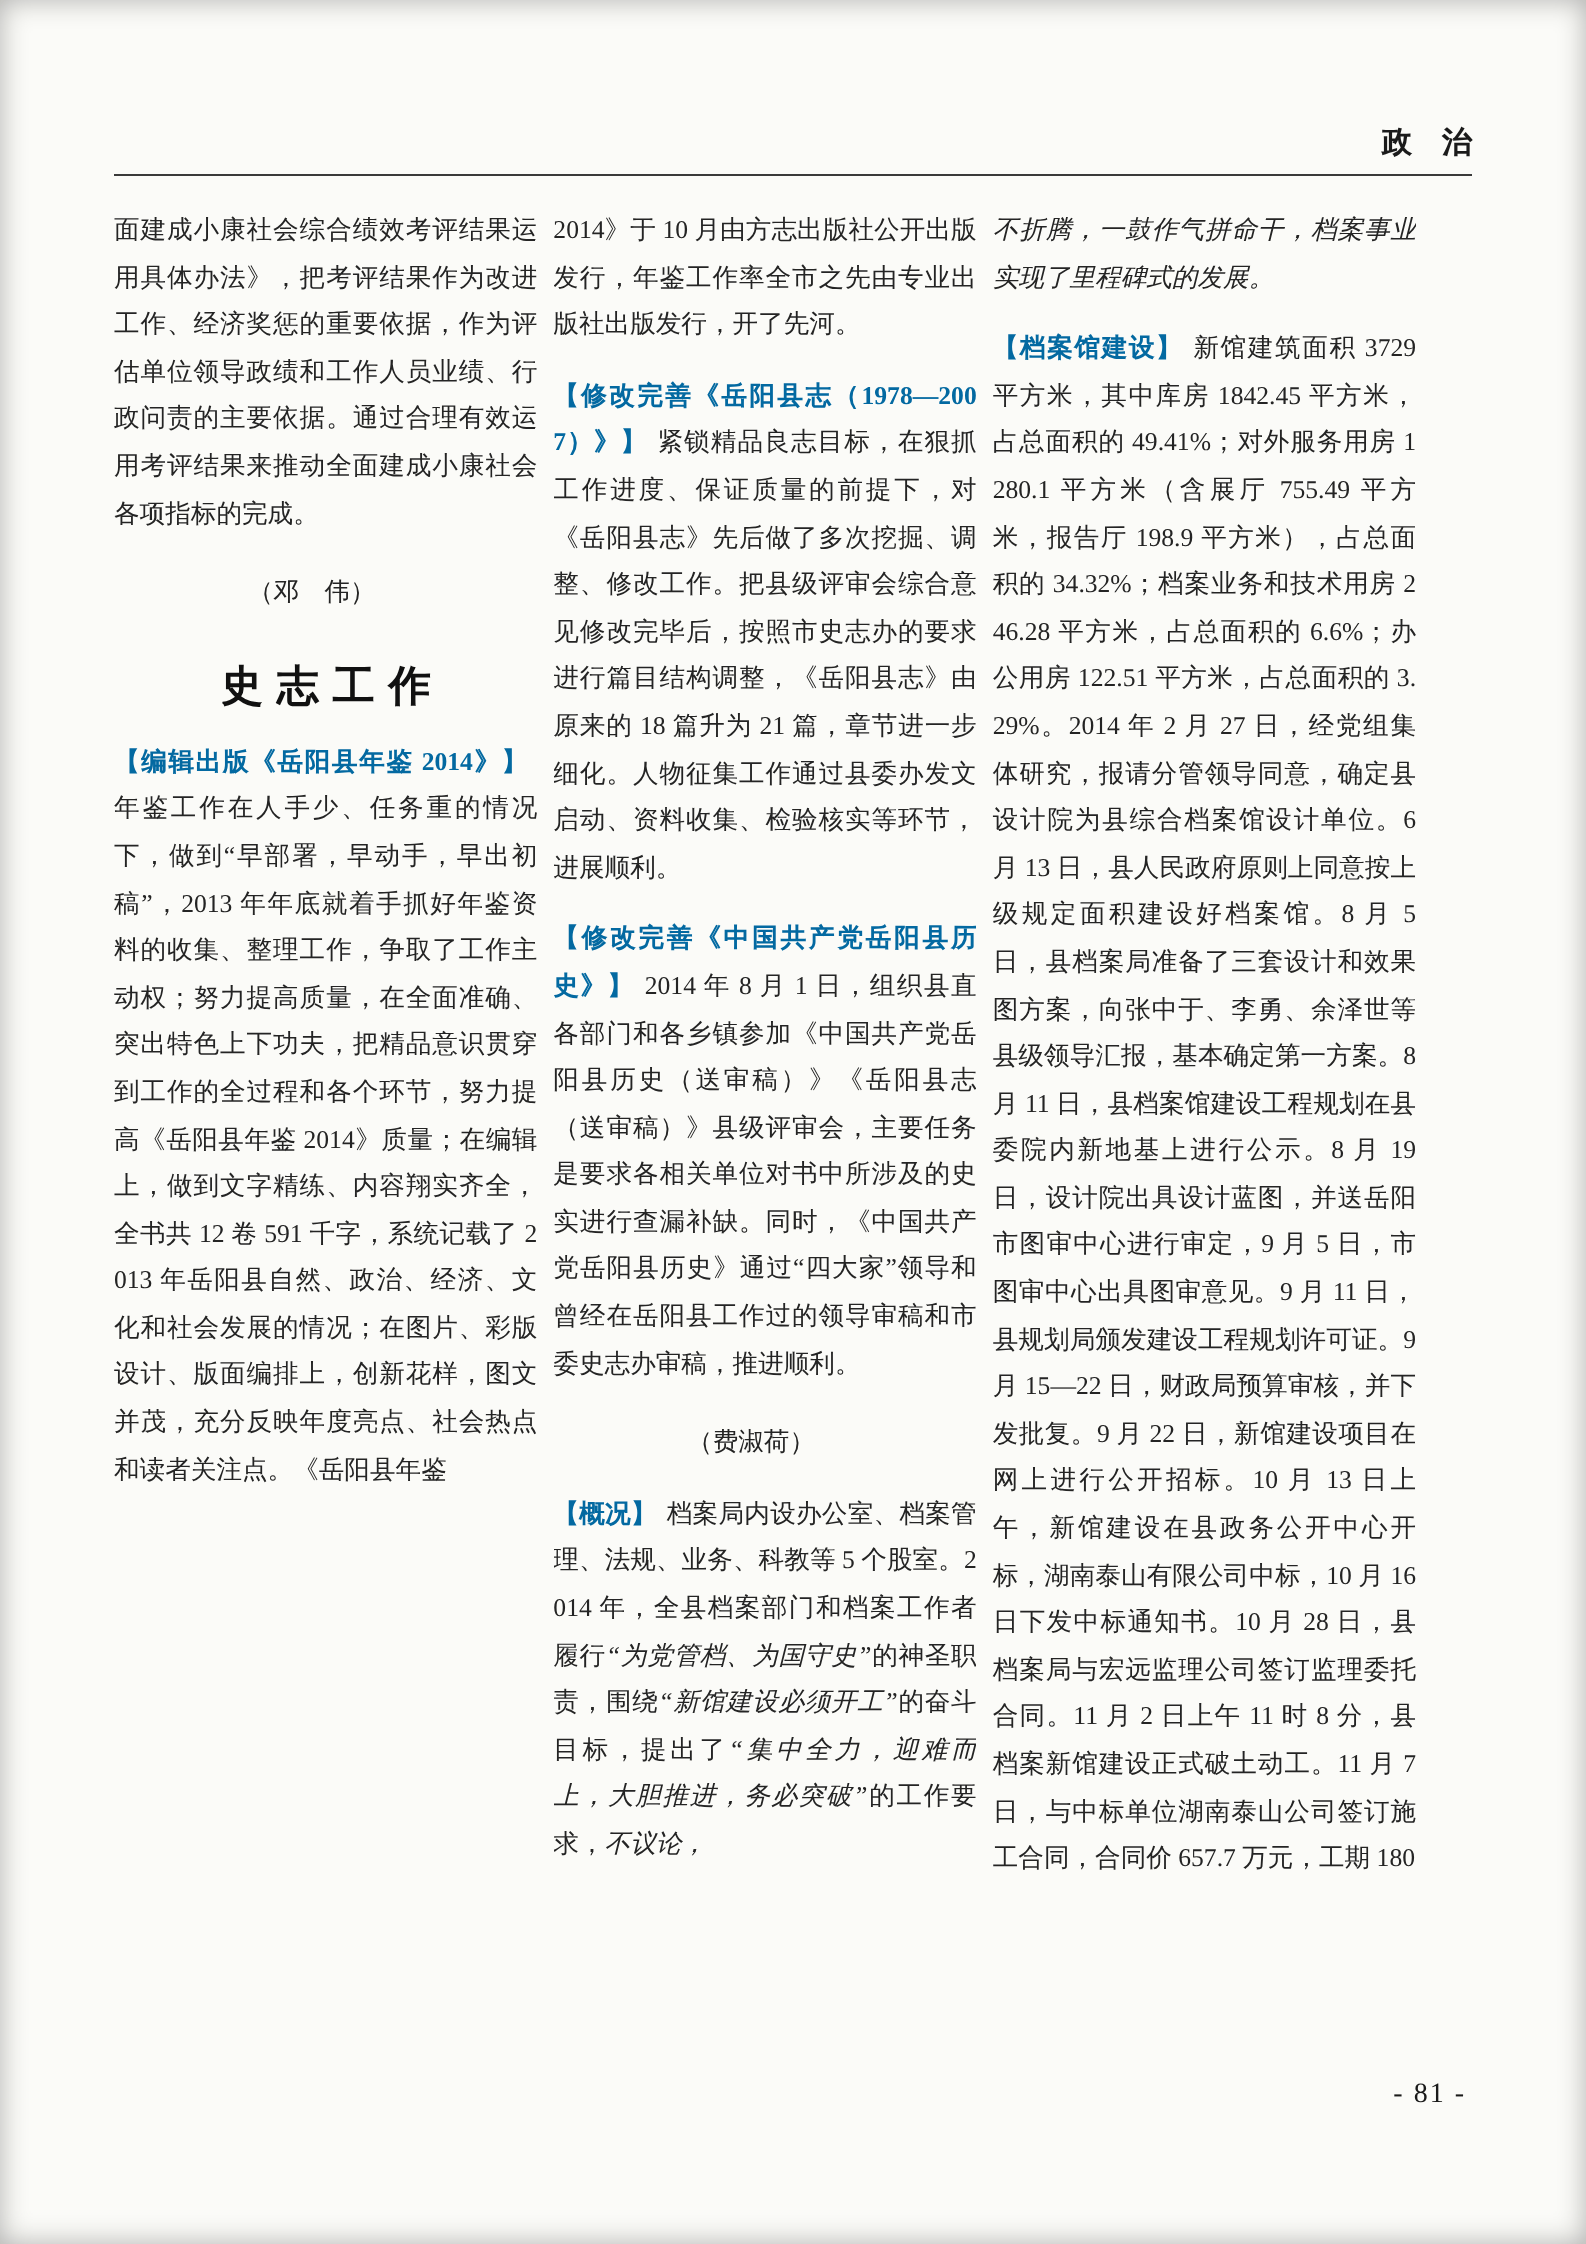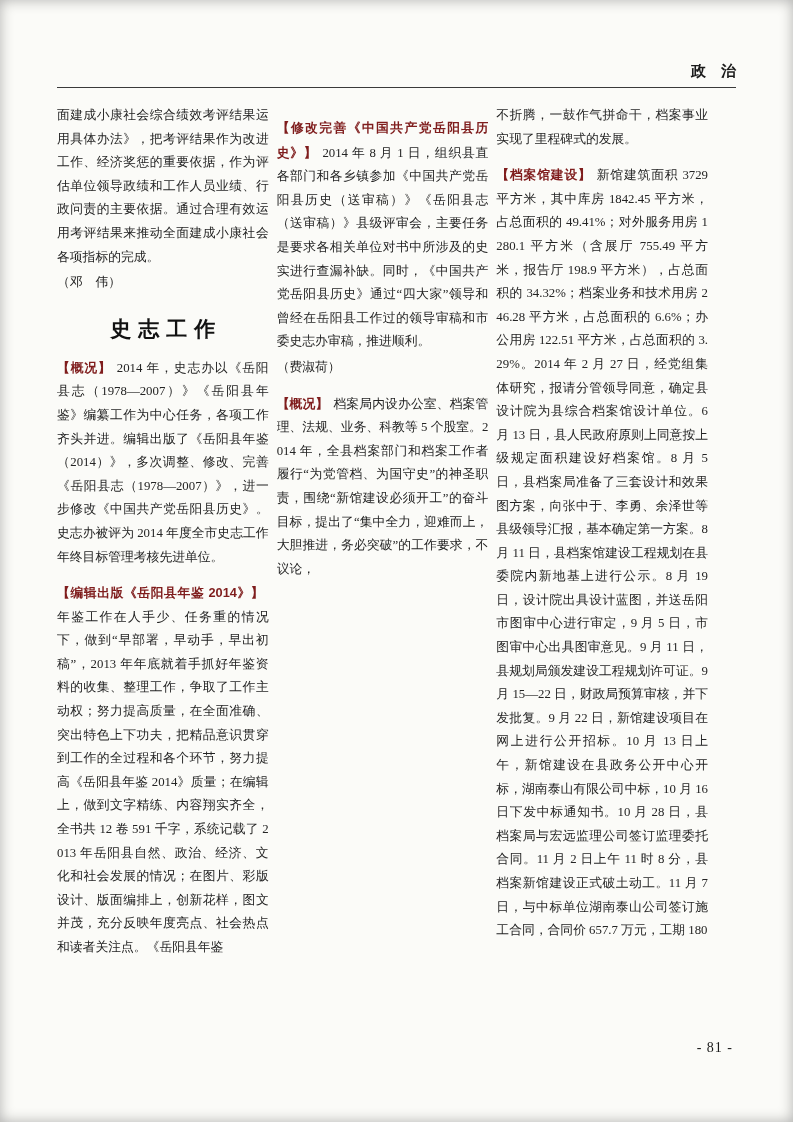--- a/index.html
+++ b/index.html
@@ -50,41 +50,41 @@
   .para {
     margin: 0;
     font-size: 12.8px;
     line-height: 23.6px;
     text-align: justify;
     word-break: break-all;
     color: #242424;
   }
   .entry { margin-top: 12px; }
   .label {
-    font-family: Liberation Sans, sans-serif;
+    font-family: Liberation Serif, serif;
     font-weight: 700;
     margin-right: 5px;
-    color: #7f1d1d;
+    color: #0369a1;
   }
   .byline {
-    text-align: left;
+    text-align: center;
     padding-right: 14px;
-    margin-top: 2px;
+    margin-top: 16px;
   }
   .section-title {
     text-align: center;
     font-family: Liberation Serif, serif;
     font-weight: 700;
     font-size: 21px;
     letter-spacing: 7px;
     text-indent: 7px;
     color: #111;
     margin: 20px 0 13px 0;
   }
-  .kai { }
+  .kai { font-style: italic; }
   .footer {
     position: absolute;
     right: 60px;
     bottom: 66px;
     font-weight: 400;
     font-size: 14px;
     letter-spacing: 1px;
     color: #1a1a1a;
   }
 </style>
@@ -97,25 +97,26 @@
     <span class="header-title">政　治</span>
   </div>
   <hr class="rule">
 
   <div class="columns">
 
     <div class="col">
       <p class="para">面建成小康社会综合绩效考评结果运用具体办法》，把考评结果作为改进工作、经济奖惩的重要依据，作为评估单位领导政绩和工作人员业绩、行政问责的主要依据。通过合理有效运用考评结果来推动全面建成小康社会各项指标的完成。</p>
       <p class="para byline">（邓　伟）</p>
       <h2 class="section-title">史志工作</h2>
-      <p class="para entry"><b class="label">【概况】</b><span>2014 年，史志办以《岳阳县志（1978—2007）》《岳阳县年鉴》编纂工作为中心任务，各项工作齐头并进。编辑出版了《岳阳县年鉴（2014）》，多次调整、修改、完善《岳阳县志（1978—2007）》，进一步修改《中国共产党岳阳县历史》。史志办被评为 2014 年度全市史志工作年终目标管理考核先进单位。</span></p>
       <p class="para entry"><b class="label">【编辑出版《岳阳县年鉴 2014》】</b><span>年鉴工作在人手少、任务重的情况下，做到“早部署，早动手，早出初稿”，2013 年年底就着手抓好年鉴资料的收集、整理工作，争取了工作主动权；努力提高质量，在全面准确、突出特色上下功夫，把精品意识贯穿到工作的全过程和各个环节，努力提高《岳阳县年鉴 2014》质量；在编辑上，做到文字精练、内容翔实齐全，全书共 12 卷 591 千字，系统记载了 2013 年岳阳县自然、政治、经济、文化和社会发展的情况；在图片、彩版设计、版面编排上，创新花样，图文并茂，充分反映年度亮点、社会热点和读者关注点。《岳阳县年鉴</span></p>
     </div>
 
     <div class="col">
+      <p class="para">2014》于 10 月由方志出版社公开出版发行，年鉴工作率全市之先由专业出版社出版发行，开了先河。</p>
+      <p class="para entry"><b class="label">【修改完善《岳阳县志（1978—2007）》】</b><span>紧锁精品良志目标，在狠抓工作进度、保证质量的前提下，对《岳阳县志》先后做了多次挖掘、调整、修改工作。把县级评审会综合意见修改完毕后，按照市史志办的要求进行篇目结构调整，《岳阳县志》由原来的 18 篇升为 21 篇，章节进一步细化。人物征集工作通过县委办发文启动、资料收集、检验核实等环节，进展顺利。</span></p>
       <p class="para entry"><b class="label">【修改完善《中国共产党岳阳县历史》】</b><span>2014 年 8 月 1 日，组织县直各部门和各乡镇参加《中国共产党岳阳县历史（送审稿）》《岳阳县志（送审稿）》县级评审会，主要任务是要求各相关单位对书中所涉及的史实进行查漏补缺。同时，《中国共产党岳阳县历史》通过“四大家”领导和曾经在岳阳县工作过的领导审稿和市委史志办审稿，推进顺利。</span></p>
       <p class="para byline">（费淑荷）</p>
       <p class="para entry"><b class="label">【概况】</b><span>档案局内设办公室、档案管理、法规、业务、科教等 5 个股室。2014 年，全县档案部门和档案工作者履行</span><span class="kai">“为党管档、为国守史”</span><span>的神圣职责，围绕</span><span class="kai">“新馆建设必须开工”</span><span>的奋斗目标，提出了</span><span class="kai">“集中全力，迎难而上，大胆推进，务必突破”</span><span>的工作要求，</span><span class="kai">不议论，</span></p>
     </div>
 
     <div class="col">
       <p class="para kai">不折腾，一鼓作气拼命干，档案事业实现了里程碑式的发展。</p>
       <p class="para entry"><b class="label">【档案馆建设】</b><span>新馆建筑面积 3729 平方米，其中库房 1842.45 平方米，占总面积的 49.41%；对外服务用房 1280.1 平方米（含展厅 755.49 平方米，报告厅 198.9 平方米），占总面积的 34.32%；档案业务和技术用房 246.28 平方米，占总面积的 6.6%；办公用房 122.51 平方米，占总面积的 3.29%。2014 年 2 月 27 日，经党组集体研究，报请分管领导同意，确定县设计院为县综合档案馆设计单位。6 月 13 日，县人民政府原则上同意按上级规定面积建设好档案馆。8 月 5 日，县档案局准备了三套设计和效果图方案，向张中于、李勇、余泽世等县级领导汇报，基本确定第一方案。8 月 11 日，县档案馆建设工程规划在县委院内新地基上进行公示。8 月 19 日，设计院出具设计蓝图，并送岳阳市图审中心进行审定，9 月 5 日，市图审中心出具图审意见。9 月 11 日，县规划局颁发建设工程规划许可证。9 月 15—22 日，财政局预算审核，并下发批复。9 月 22 日，新馆建设项目在网上进行公开招标。10 月 13 日上午，新馆建设在县政务公开中心开标，湖南泰山有限公司中标，10 月 16 日下发中标通知书。10 月 28 日，县档案局与宏远监理公司签订监理委托合同。11 月 2 日上午 11 时 8 分，县档案新馆建设正式破土动工。11 月 7 日，与中标单位湖南泰山公司签订施工合同，合同价 657.7 万元，工期 180</span></p>
     </div>
 

